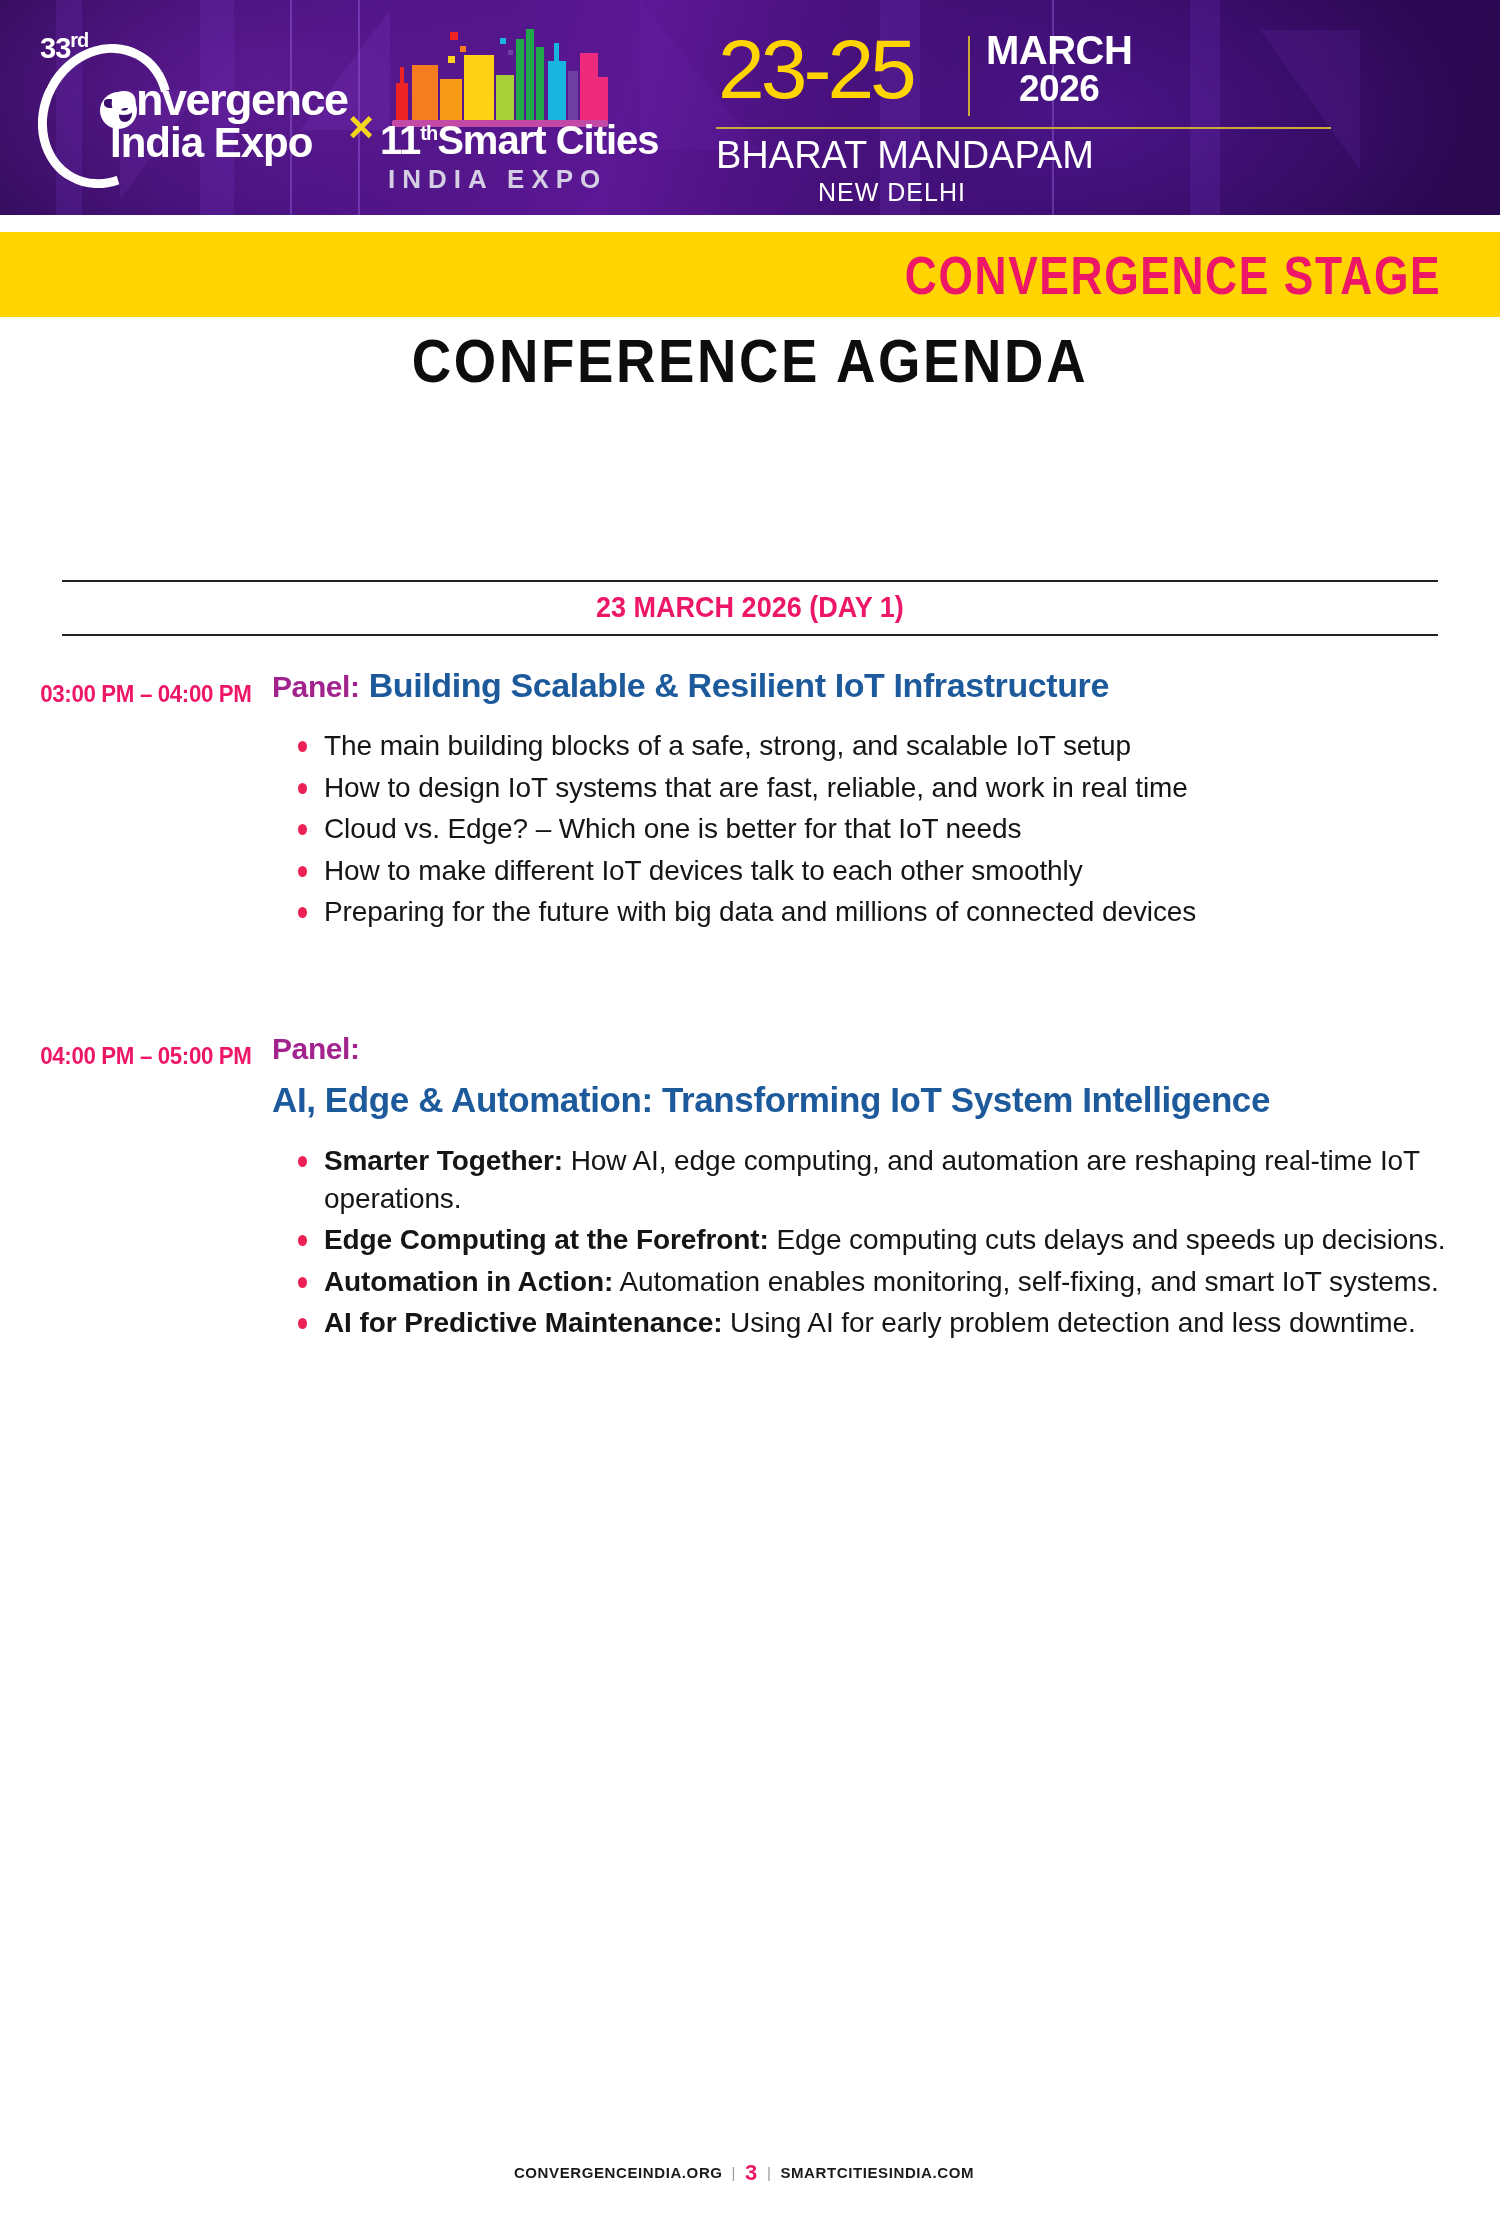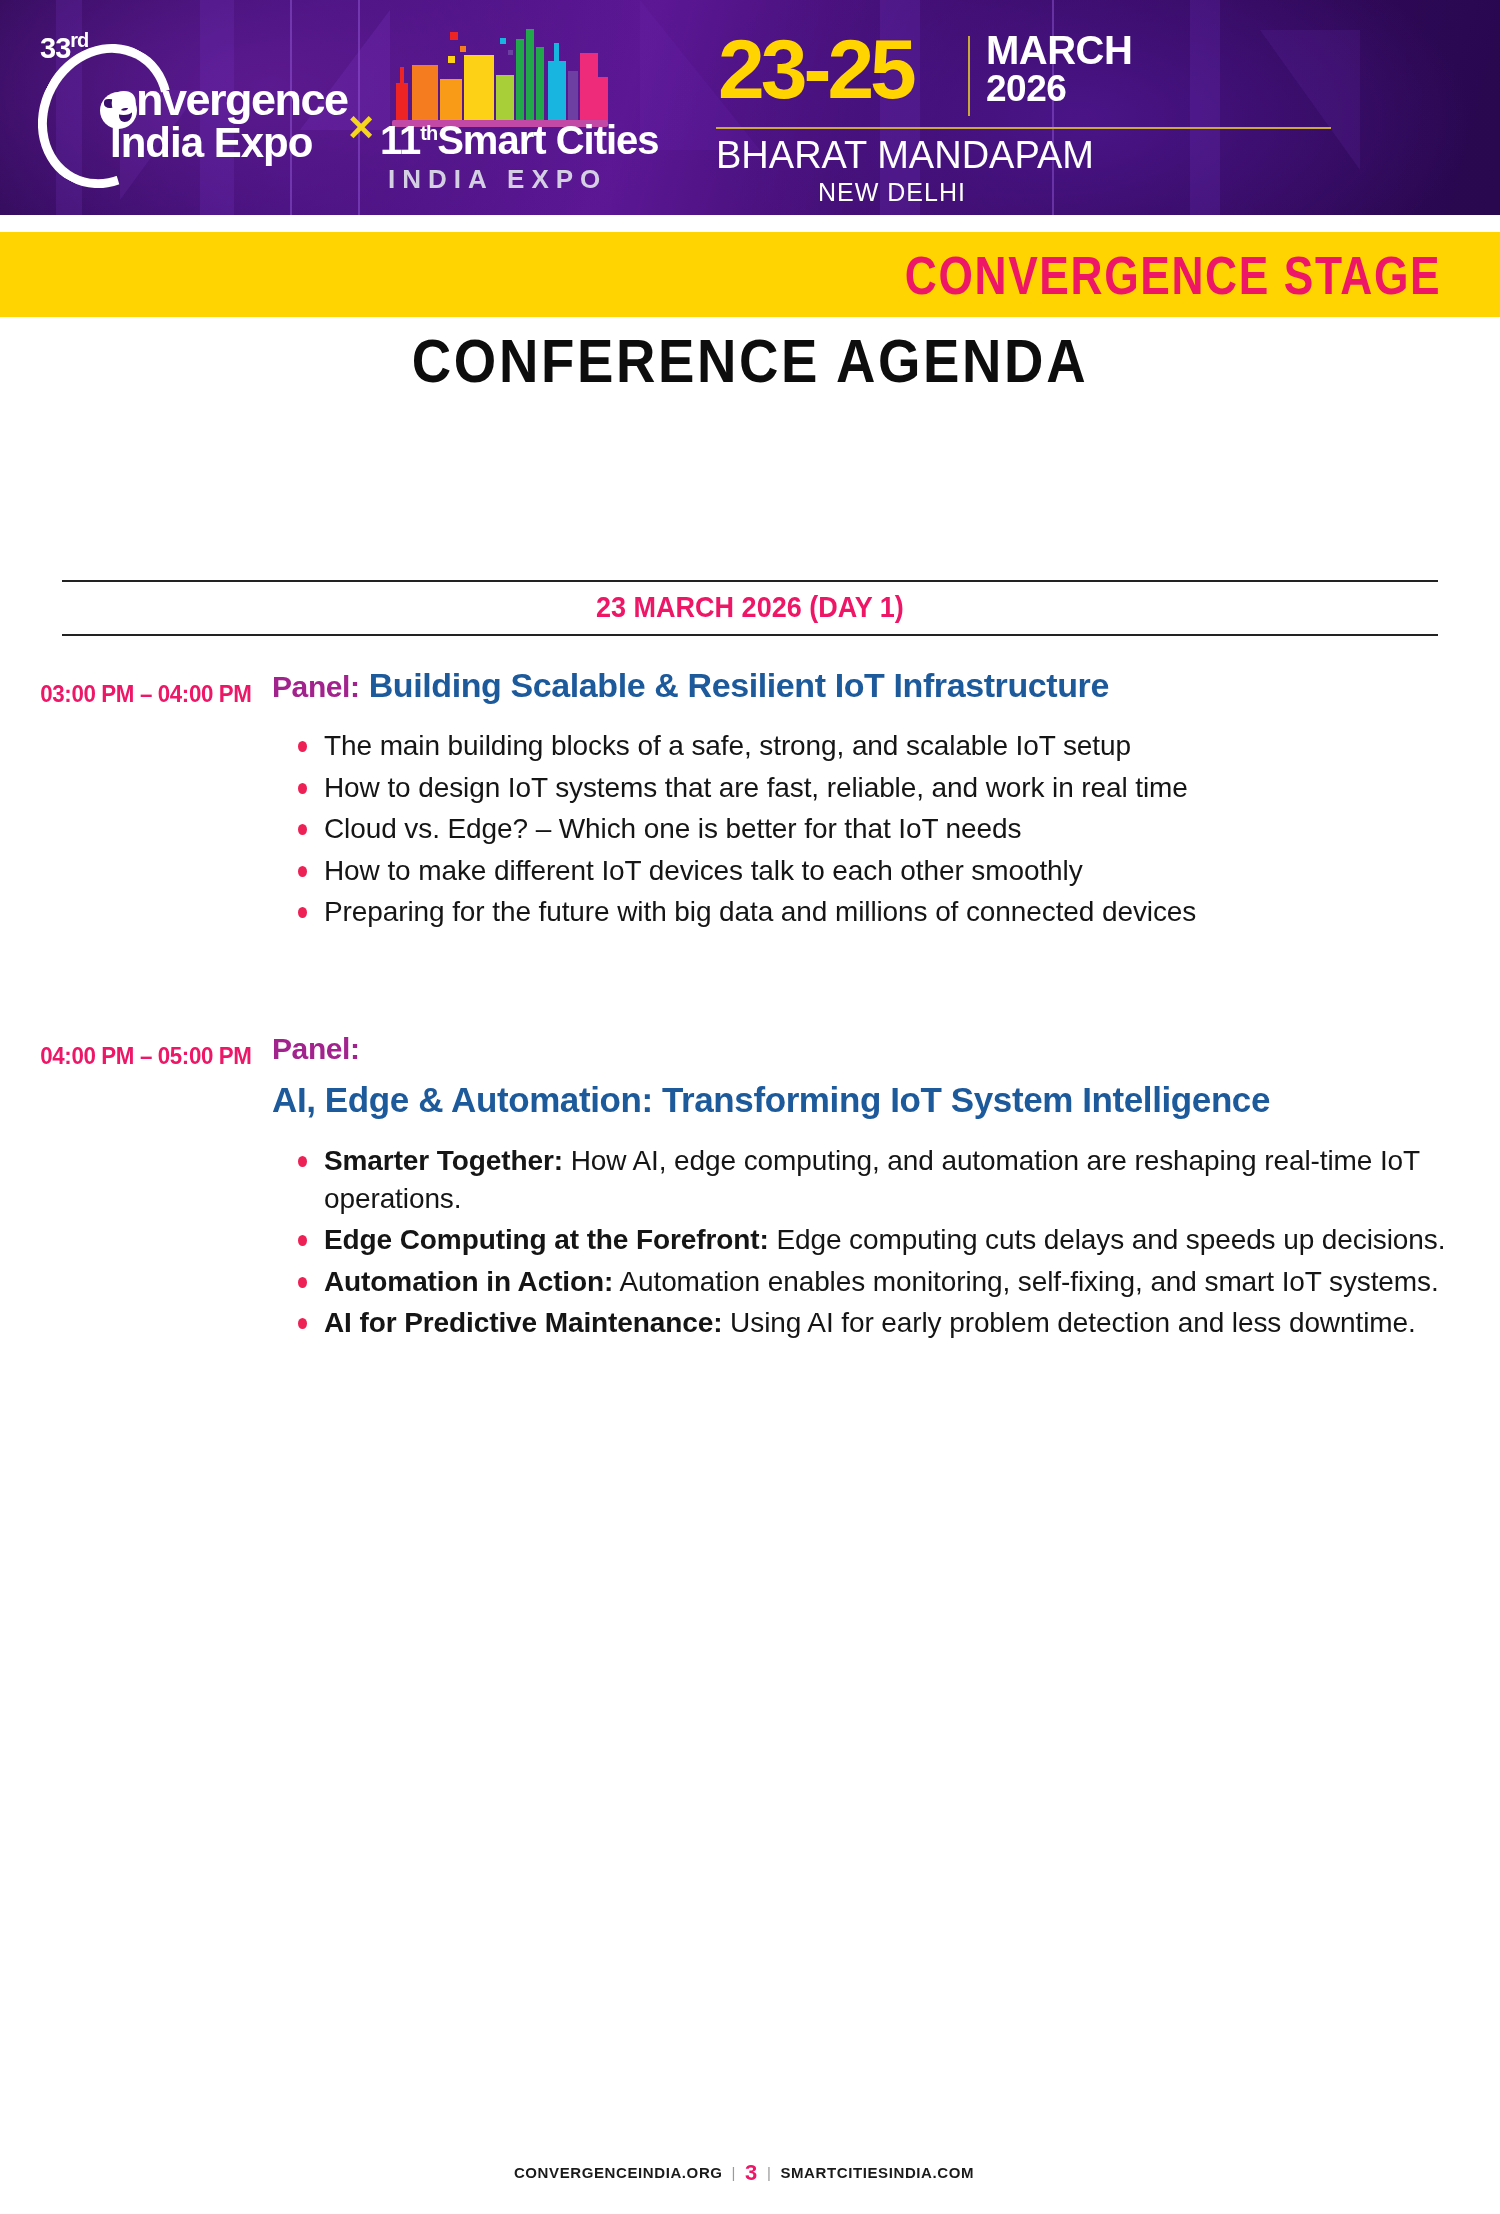--- a/index.html
+++ b/index.html
@@ -179,21 +179,21 @@
     top: 26px;
     width: 780px;
     height: 165px;
   }
   .big-date {
     position: absolute;
     left: 18px;
     top: 2px;
     color: #ffd400;
     font-size: 84px;
-    font-weight: bold;
+    font-weight: normal;
     letter-spacing: -4px;
     line-height: .98;
   }
   .date-div {
     position: absolute;
     left: 268px;
     top: 10px;
     width: 2px;
     height: 80px;
     background: #c9a93a;
@@ -201,21 +201,21 @@
   .month-year {
     position: absolute;
     left: 286px;
     top: 4px;
     color: #ffffff;
     font-size: 40px;
     font-weight: bold;
     line-height: 1.0;
     letter-spacing: -0.5px;
   }
-  .month-year .yr { display: block; font-size: 37px; }
+  .month-year .yr { display: block; font-size: 37px; text-align: center; }
   .date-rule {
     position: absolute;
     left: 16px;
     top: 101px;
     width: 615px;
     height: 2px;
     background: #c9a93a;
   }
   .venue {
     position: absolute;

